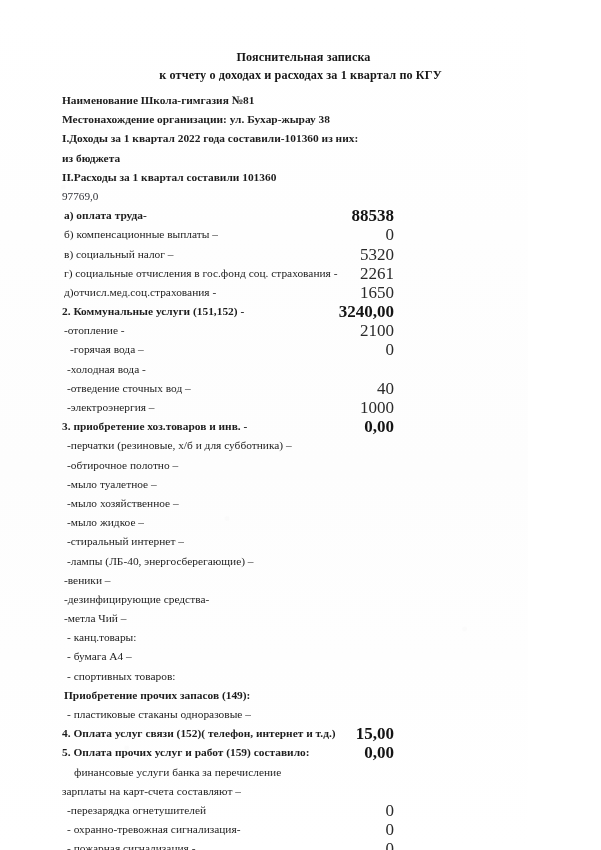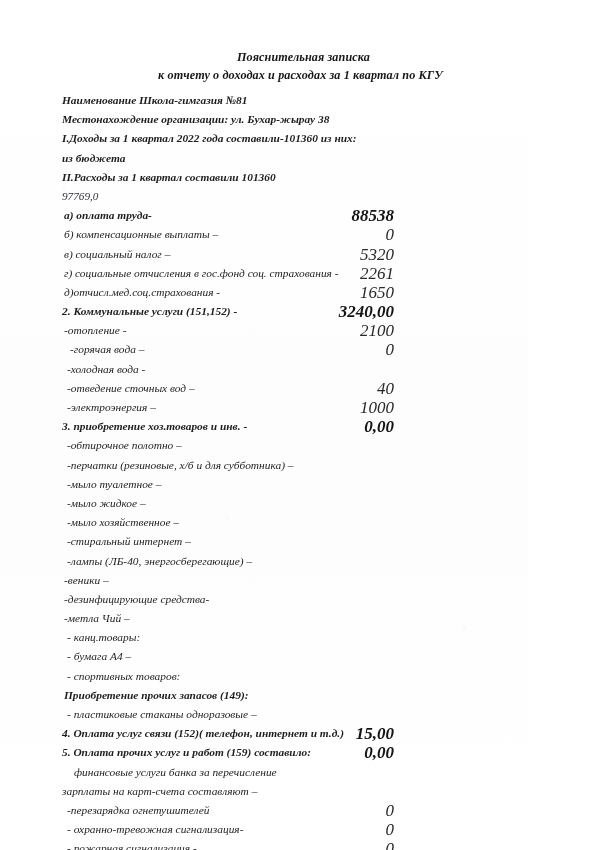--- a/index.html
+++ b/index.html
@@ -11,21 +11,20 @@
   body {
     font-family: "Liberation Serif", "DejaVu Serif", serif;
     color: #1b1b1b;
   }
   #page {
     position: relative;
     width: 528px;
     height: 850px;
     background: #fdba74;
     overflow: hidden;
-    font-style: italic;
   }
   
   #paper-grain {
     position: absolute;
     inset: 0;
     pointer-events: none;
     background:
       radial-gradient(circle at 12% 22%, rgba(0,0,0,0.012) 0 2px, transparent 3px),
       radial-gradient(circle at 78% 9%,  rgba(0,0,0,0.010) 0 2px, transparent 3px),
       radial-gradient(circle at 43% 61%, rgba(0,0,0,0.010) 0 2px, transparent 3px),
@@ -138,25 +137,25 @@
           <div class="row i1"><span class="lbl">в) социальный налог –</span><span class="num">5320</span></div>
           <div class="row i1"><span class="lbl">г) социальные отчисления в гос.фонд соц. страхования -</span><span class="num">2261</span></div>
           <div class="row i1"><span class="lbl">д)отчисл.мед.соц.страхования -</span><span class="num">1650</span></div>
           <div class="row i0 bold"><span class="lbl">2. Коммунальные услуги (151,152) -</span><span class="num">3240,00</span></div>
           <div class="row i1"><span class="lbl">-отопление -</span><span class="num">2100</span></div>
           <div class="row i3"><span class="lbl">-горячая вода –</span><span class="num">0</span></div>
           <div class="row i2"><span class="lbl">-холодная вода -</span></div>
           <div class="row i2"><span class="lbl">-отведение сточных вод –</span><span class="num">40</span></div>
           <div class="row i2"><span class="lbl">-электроэнергия –</span><span class="num">1000</span></div>
           <div class="row i0 bold"><span class="lbl">3. приобретение хоз.товаров и инв. -</span><span class="num">0,00</span></div>
+          <div class="row i2"><span class="lbl">-перчатки (резиновые, х/б и для субботника) –</span></div>
           <div class="row i2"><span class="lbl">-обтирочное полотно –</span></div>
-          <div class="row i2"><span class="lbl">-перчатки (резиновые, х/б и для субботника) –</span></div>
           <div class="row i2"><span class="lbl">-мыло туалетное –</span></div>
+          <div class="row i2"><span class="lbl">-мыло хозяйственное –</span></div>
           <div class="row i2"><span class="lbl">-мыло жидкое –</span></div>
-          <div class="row i2"><span class="lbl">-мыло хозяйственное –</span></div>
           <div class="row i2"><span class="lbl">-стиральный интернет –</span></div>
           <div class="row i2"><span class="lbl">-лампы (ЛБ-40, энергосберегающие) –</span></div>
           <div class="row i1"><span class="lbl">-веники –</span></div>
           <div class="row i1"><span class="lbl">-дезинфицирующие средства-</span></div>
           <div class="row i1"><span class="lbl">-метла Чий –</span></div>
           <div class="row i2"><span class="lbl">- канц.товары:</span></div>
           <div class="row i2"><span class="lbl">- бумага А4 –</span></div>
           <div class="row i2"><span class="lbl">-  спортивных товаров:</span></div>
           <div class="row i1 bold"><span class="lbl">Приобретение прочих запасов (149):</span></div>
           <div class="row i2"><span class="lbl">- пластиковые стаканы одноразовые –</span></div>

